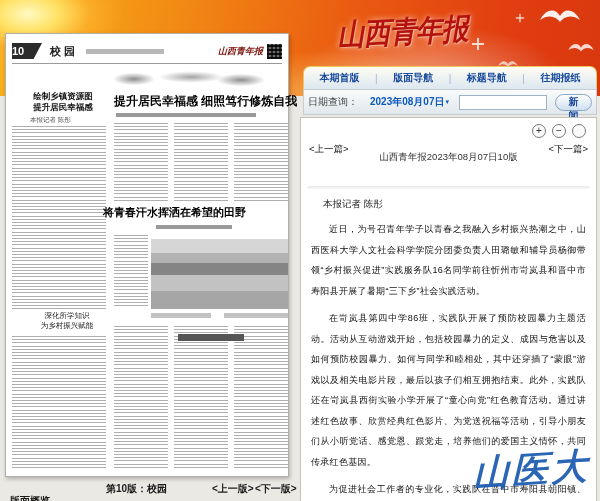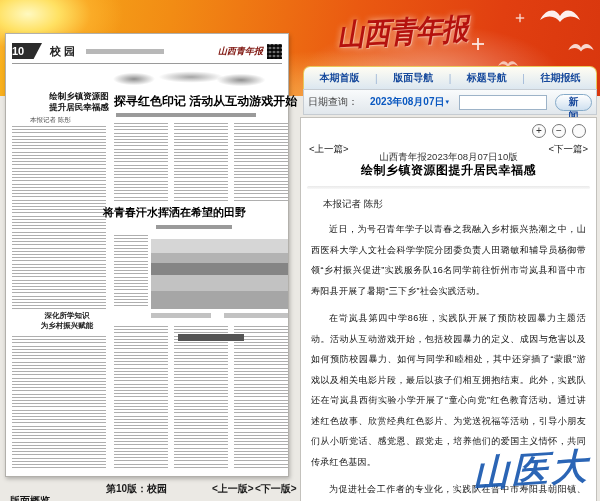--- a/index.html
+++ b/index.html
@@ -81,29 +81,29 @@
       repeating-linear-gradient(0deg, #2a2a2a 0 2px, #e9e9e9 2px 4px),
       repeating-linear-gradient(90deg, #2a2a2a 0 2px, #777 2px 4px);
       background-blend-mode:multiply; }
   .t-rule { position:absolute; left:6px; right:6px; top:29px; border-top:1px solid #9a9a9a; }
   .t-banner-img { position:absolute; left:100px; top:33px; width:160px; height:21px;
     background:
       radial-gradient(ellipse 30px 9px at 28px 12px, #8e8e8e, rgba(142,142,142,0) 70%),
       radial-gradient(ellipse 45px 8px at 85px 10px, #a5a5a5, rgba(165,165,165,0) 72%),
       radial-gradient(ellipse 35px 9px at 135px 13px, #909090, rgba(144,144,144,0) 70%);
   }
-  .t-h-small { position:absolute; left:30px; top:57px; width:86px; text-align:center;
+  .t-h-small { position:absolute; left:14px; top:57px; width:86px; text-align:center;
     font-size:8.5px; font-weight:bold; color:#111; line-height:11px; }
   .t-byline-sm { position:absolute; left:24px; top:82px; font-size:6.5px; color:#555; }
   .t-h-main { position:absolute; left:108px; top:59px; width:176px; font-size:12px; font-weight:bold;
     color:#000; white-space:nowrap; }
   .fbar { position:absolute; background:#9a9a9a; }
   .ftxt { position:absolute; background:repeating-linear-gradient(to bottom, #8f8f8f 0 1px, rgba(0,0,0,0) 1px 3.2px); opacity:.72; }
   .t-subhead { position:absolute; left:22px; top:277px; width:78px; text-align:center;
-    font-size:7.5px; font-weight:bold; color:#222; line-height:10px; }
+    font-size:7.5px; font-weight:normal; color:#222; line-height:10px; }
   .t-h-second { position:absolute; left:97px; top:171px; width:172px; text-align:left;
     font-size:11px; font-weight:bold; color:#000; white-space:nowrap; }
   .t-photo { position:absolute; left:145px; top:205px; width:137px; height:70px;
     background:linear-gradient(#d6d6d6 0 20%, #b3b3b3 20% 34%, #858585 34% 52%, #c2c2c2 52% 74%, #a6a6a6 74% 100%); }
   .t-darkbar { position:absolute; background:#555; }
 
   
   .t-footer-item { position:absolute; top:482px; font-size:10px; color:#1a1a1a; font-weight:600; white-space:nowrap; }
   .t-footer-link { cursor:pointer; }
 </style>
@@ -150,21 +150,20 @@
     <div class="zoom-controls">
       <div class="circle-btn">+</div>
       <div class="circle-btn">−</div>
       <div class="circle-btn"></div>
     </div>
     <div class="meta-row">
       <span class="meta-link">&lt;上一篇&gt;</span>
       <span class="meta-source">山西青年报2023年08月07日10版</span>
       <span class="meta-link">&lt;下一篇&gt;</span>
     </div>
-    <div class="art-title">绘制乡镇资源图提升居民幸福感</div>
     <div class="art-divider"></div>
     <div class="art-reporter">本报记者 陈彤</div>
     <div class="art-body">
       <p>近日，为号召青年学子以青春之我融入乡村振兴热潮之中，山西医科大学人文社会科学学院分团委负责人田璐敏和辅导员杨御带领“乡村振兴促进”实践服务队16名同学前往忻州市岢岚县和晋中市寿阳县开展了暑期“三下乡”社会实践活动。</p>
       <p>在岢岚县第四中学86班，实践队开展了预防校园暴力主题活动。活动从互动游戏开始，包括校园暴力的定义、成因与危害以及如何预防校园暴力、如何与同学和睦相处，其中还穿插了“蒙眼”游戏以及相关电影片段，最后以孩子们相互拥抱结束。此外，实践队还在岢岚县西街实验小学开展了“童心向党”红色教育活动。通过讲述红色故事、欣赏经典红色影片、为党送祝福等活动，引导小朋友们从小听党话、感党恩、跟党走，培养他们的爱国主义情怀，共同传承红色基因。</p>
       <p>为促进社会工作者的专业化，实践队在晋中市寿阳县朝阳镇、温家庄乡、解愁乡、南燕竹镇、宗艾镇、平头镇、平舒乡和尹灵芝镇进行调研，深入了解居民需求，绘制社工站资源地图，加深了对当地居民生活现状和需求的认知，有助于提供全面而系统的服务。</p>
 
     </div>
     <div class="watermark">山医大</div>
   </div>
@@ -180,21 +179,21 @@
       </span>
     </div>
     <div class="t-rule"></div>
     <div class="t-banner-img"></div>
 
     <div class="t-h-small">
       <div>绘制乡镇资源图</div>
       <div>提升居民幸福感</div>
     </div>
     <div class="t-byline-sm">本报记者 陈彤</div>
-    <div class="t-h-main">探寻红色印记 活动从互动游戏开始</div>
+    <div class="t-h-main">提升居民幸福感 细照笃行修炼自我</div>
     <div class="fbar" style="left:110px; top:79px; width:140px; height:4px;"></div>
 
     <div class="ftxt" style="left:6px; top:92px; width:94px; height:183px;"></div>
     <div class="t-subhead">
       <div>深化所学知识</div>
       <div>为乡村振兴赋能</div>
     </div>
     <div class="ftxt" style="left:6px; top:302px; width:94px; height:133px;"></div>
     <div class="ftxt" style="left:108px; top:89px; width:54px; height:80px;"></div>
     <div class="ftxt" style="left:168px; top:89px; width:54px; height:80px;"></div>

